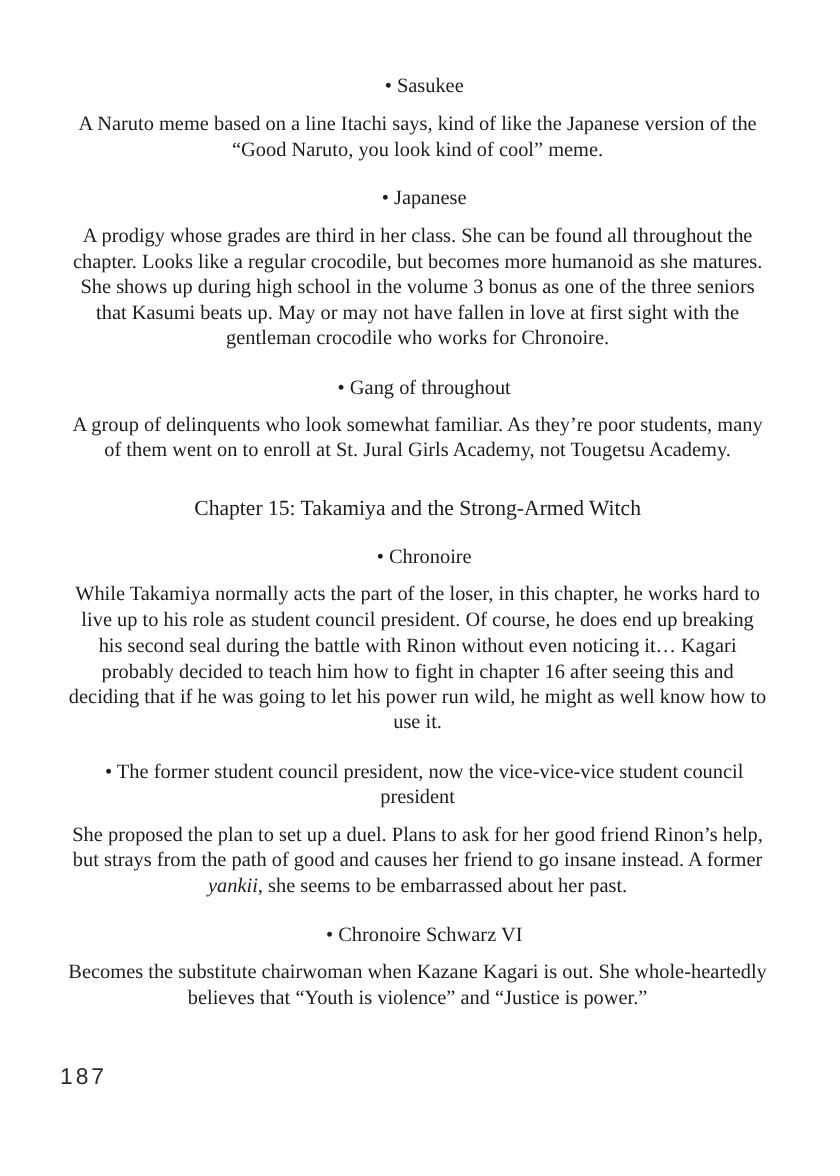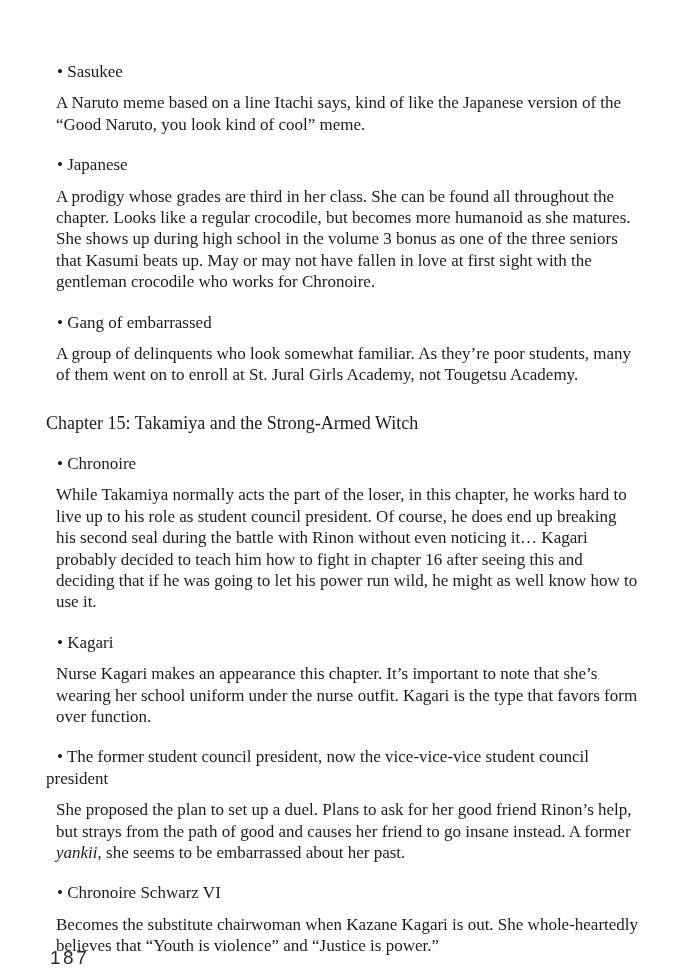--- a/index.html
+++ b/index.html
@@ -16,39 +16,39 @@
     font-family: "Liberation Serif", serif;
     color: #1c1c1c;
   }
   .content {
     position: absolute;
     left: 46px;
     top: 61px;
     width: 604px;
     font-size: 17px;
     line-height: 21.4px;
-    text-align: left;
+    text-align: center;
   }
   .entry { margin: 0 0 19px 0; }
   .entry-title {
     margin: 0;
     text-indent: 11px;
   }
   .entry-body { margin: 10px; }
   .chapter-heading {
     font-size: 18px;
     line-height: 26px;
     font-weight: 400;
     margin: 24px 0 17px 0;
   }
   .em { font-style: italic; }
   .page-number {
     position: absolute;
     left: 50px;
-    top: 947px;
+    top: 887px;
     font-family: "Liberation Sans", sans-serif;
     font-size: 19px;
     font-weight: 400;
     letter-spacing: 2.5px;
     color: #2b2b2b;
   }
 </style>
 </head>
 <body>
 
@@ -59,35 +59,31 @@
       <p class="entry-title"><span>•</span> <span>Sasukee</span></p>
       <p class="entry-body">A Naruto meme based on a line Itachi says, kind of like the Japanese version of the “Good Naruto, you look kind of cool” meme.</p>
     </section>
 
     <section class="entry">
       <p class="entry-title"><span>•</span> <span>Japanese</span></p>
       <p class="entry-body">A prodigy whose grades are third in her class. She can be found all throughout the chapter. Looks like a regular crocodile, but becomes more humanoid as she matures. She shows up during high school in the volume 3 bonus as one of the three seniors that Kasumi beats up. May or may not have fallen in love at first sight with the gentleman crocodile who works for Chronoire.</p>
     </section>
 
     <section class="entry">
-      <p class="entry-title"><span>•</span> <span>Gang of embarrassed</span></p>
+      <p class="entry-title"><span>•</span> <span>Gang of throughout</span></p>
       <p class="entry-body">A group of delinquents who look somewhat familiar. As they’re poor students, many of them went on to enroll at St. Jural Girls Academy, not Tougetsu Acad­emy.</p>
     </section>
 
     <h1 class="chapter-heading">Chapter 15: Takamiya and the Strong-Armed Witch</h1>
 
     <section class="entry">
       <p class="entry-title"><span>•</span> <span>Chronoire</span></p>
       <p class="entry-body">While Takamiya normally acts the part of the loser, in this chapter, he works hard to live up to his role as student council president. Of course, he does end up breaking his second seal during the battle with Rinon without even noticing it… Kagari probably decided to teach him how to fight in chapter 16 after seeing this and deciding that if he was going to let his power run wild, he might as well know how to use it.</p>
     </section>
 
-    <section class="entry">
-      <p class="entry-title"><span>•</span> <span>Kagari</span></p>
-      <p class="entry-body">Nurse Kagari makes an appearance this chapter. It’s important to note that she’s wearing her school uniform under the nurse outfit. Kagari is the type that favors form over function.</p>
-    </section>
 
     <section class="entry">
       <p class="entry-title"><span>•</span> <span>The former student council president, now the vice-vice-vice student council president</span></p>
       <p class="entry-body"><span>She proposed the plan to set up a duel. Plans to ask for her good friend Rinon’s help, but strays from the path of good and causes her friend to go insane instead. A former </span><span class="em">yankii</span><span>, she seems to be embarrassed about her past.</span></p>
     </section>
 
     <section class="entry">
       <p class="entry-title"><span>•</span> <span>Chronoire Schwarz VI</span></p>
       <p class="entry-body">Becomes the substitute chairwoman when Kazane Kagari is out. She whole-heartedly believes that “Youth is violence” and “Justice is power.”</p>
     </section>

